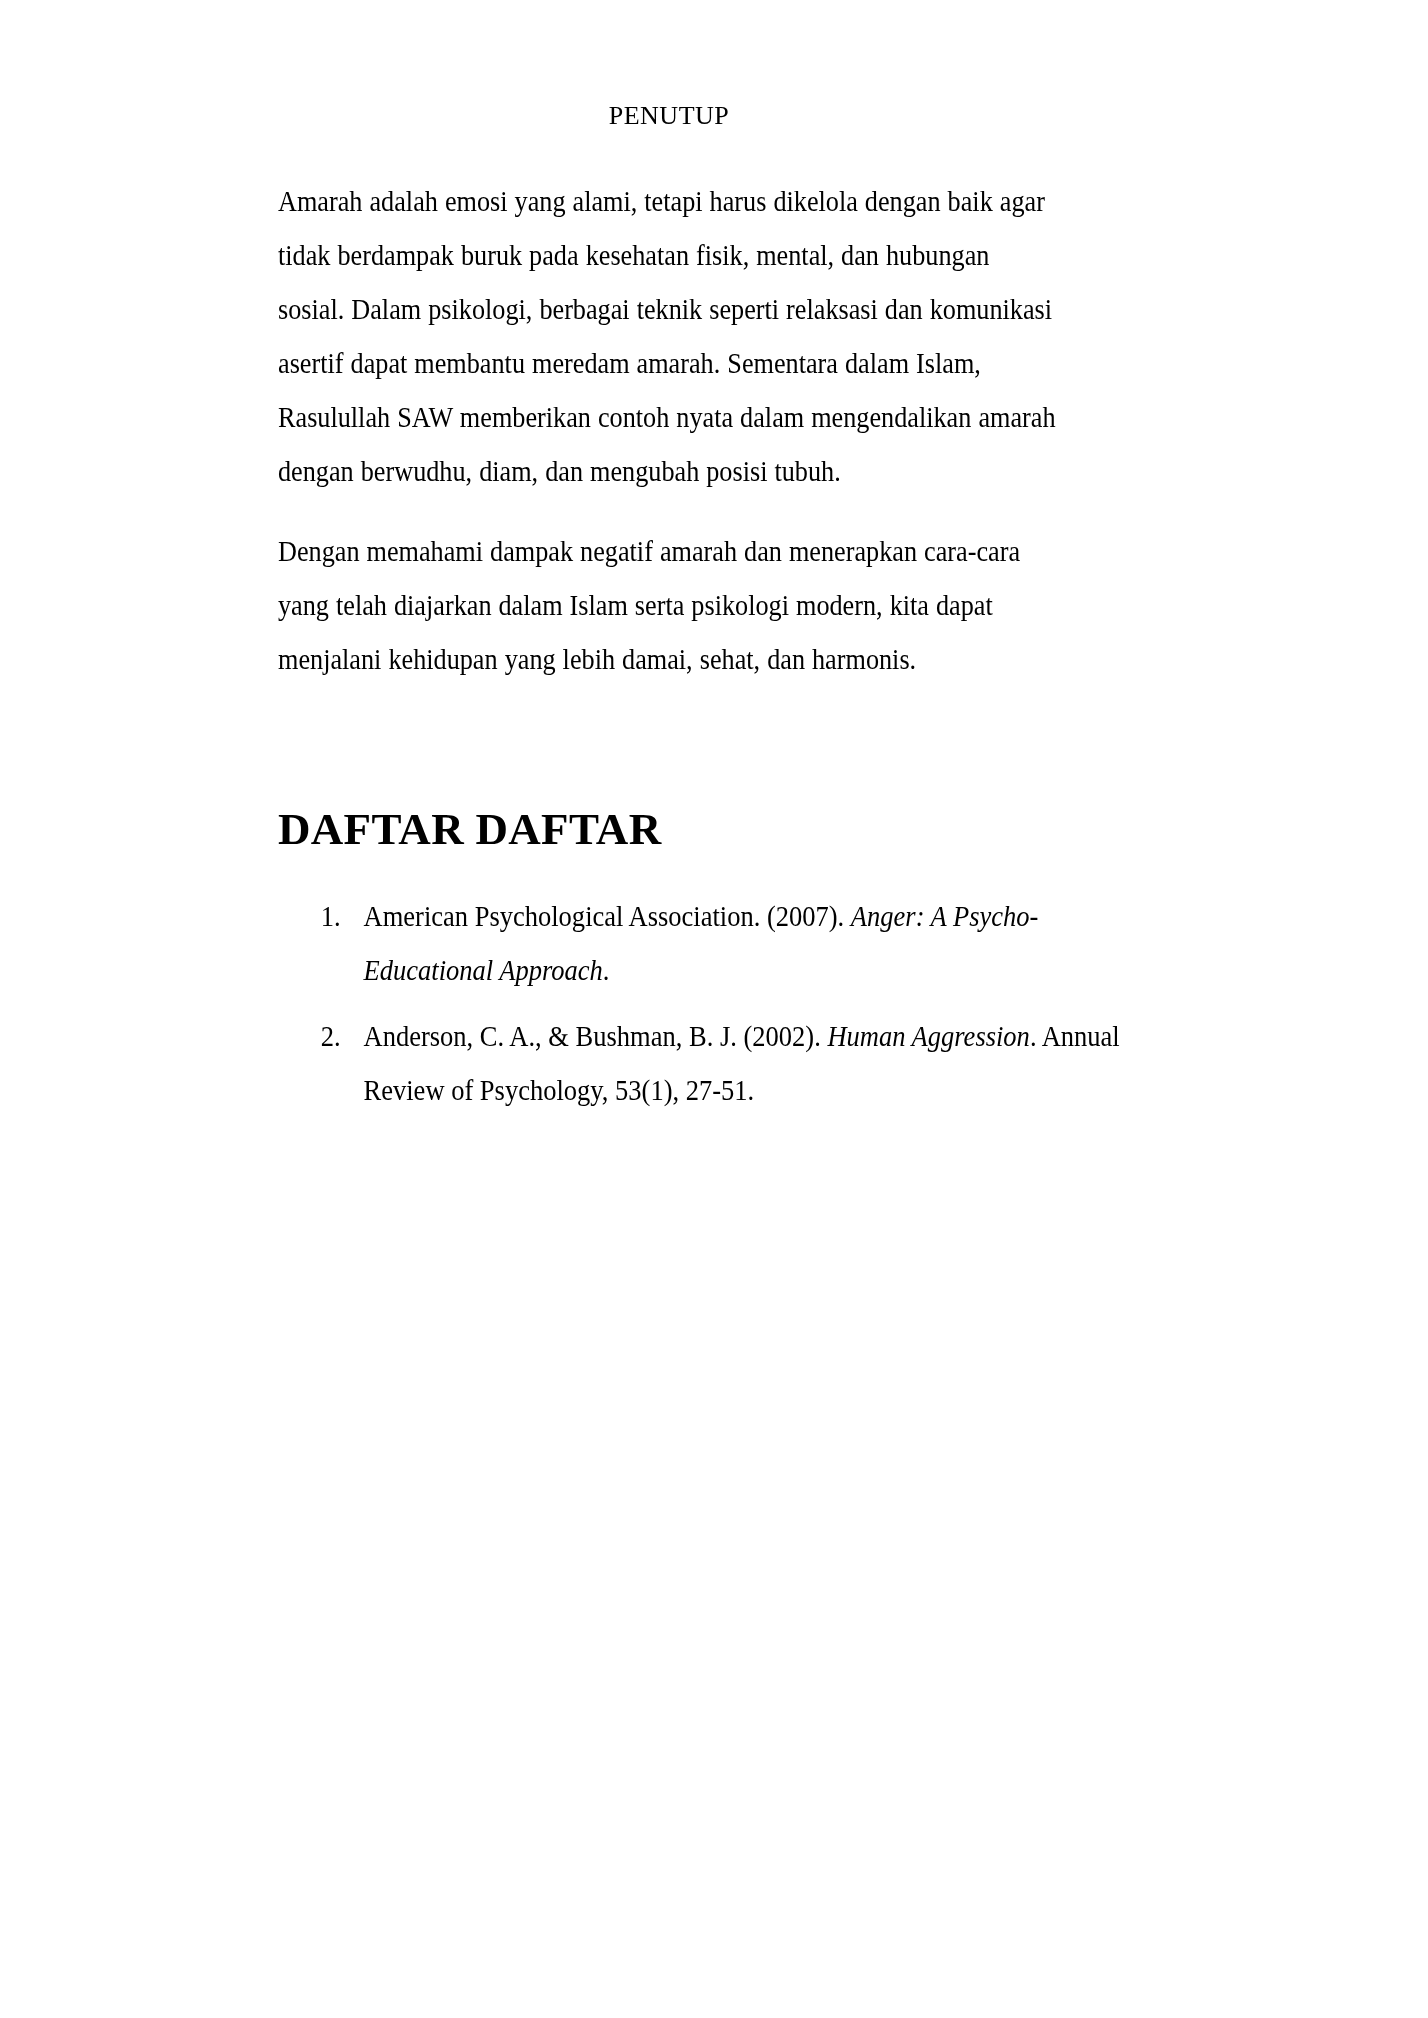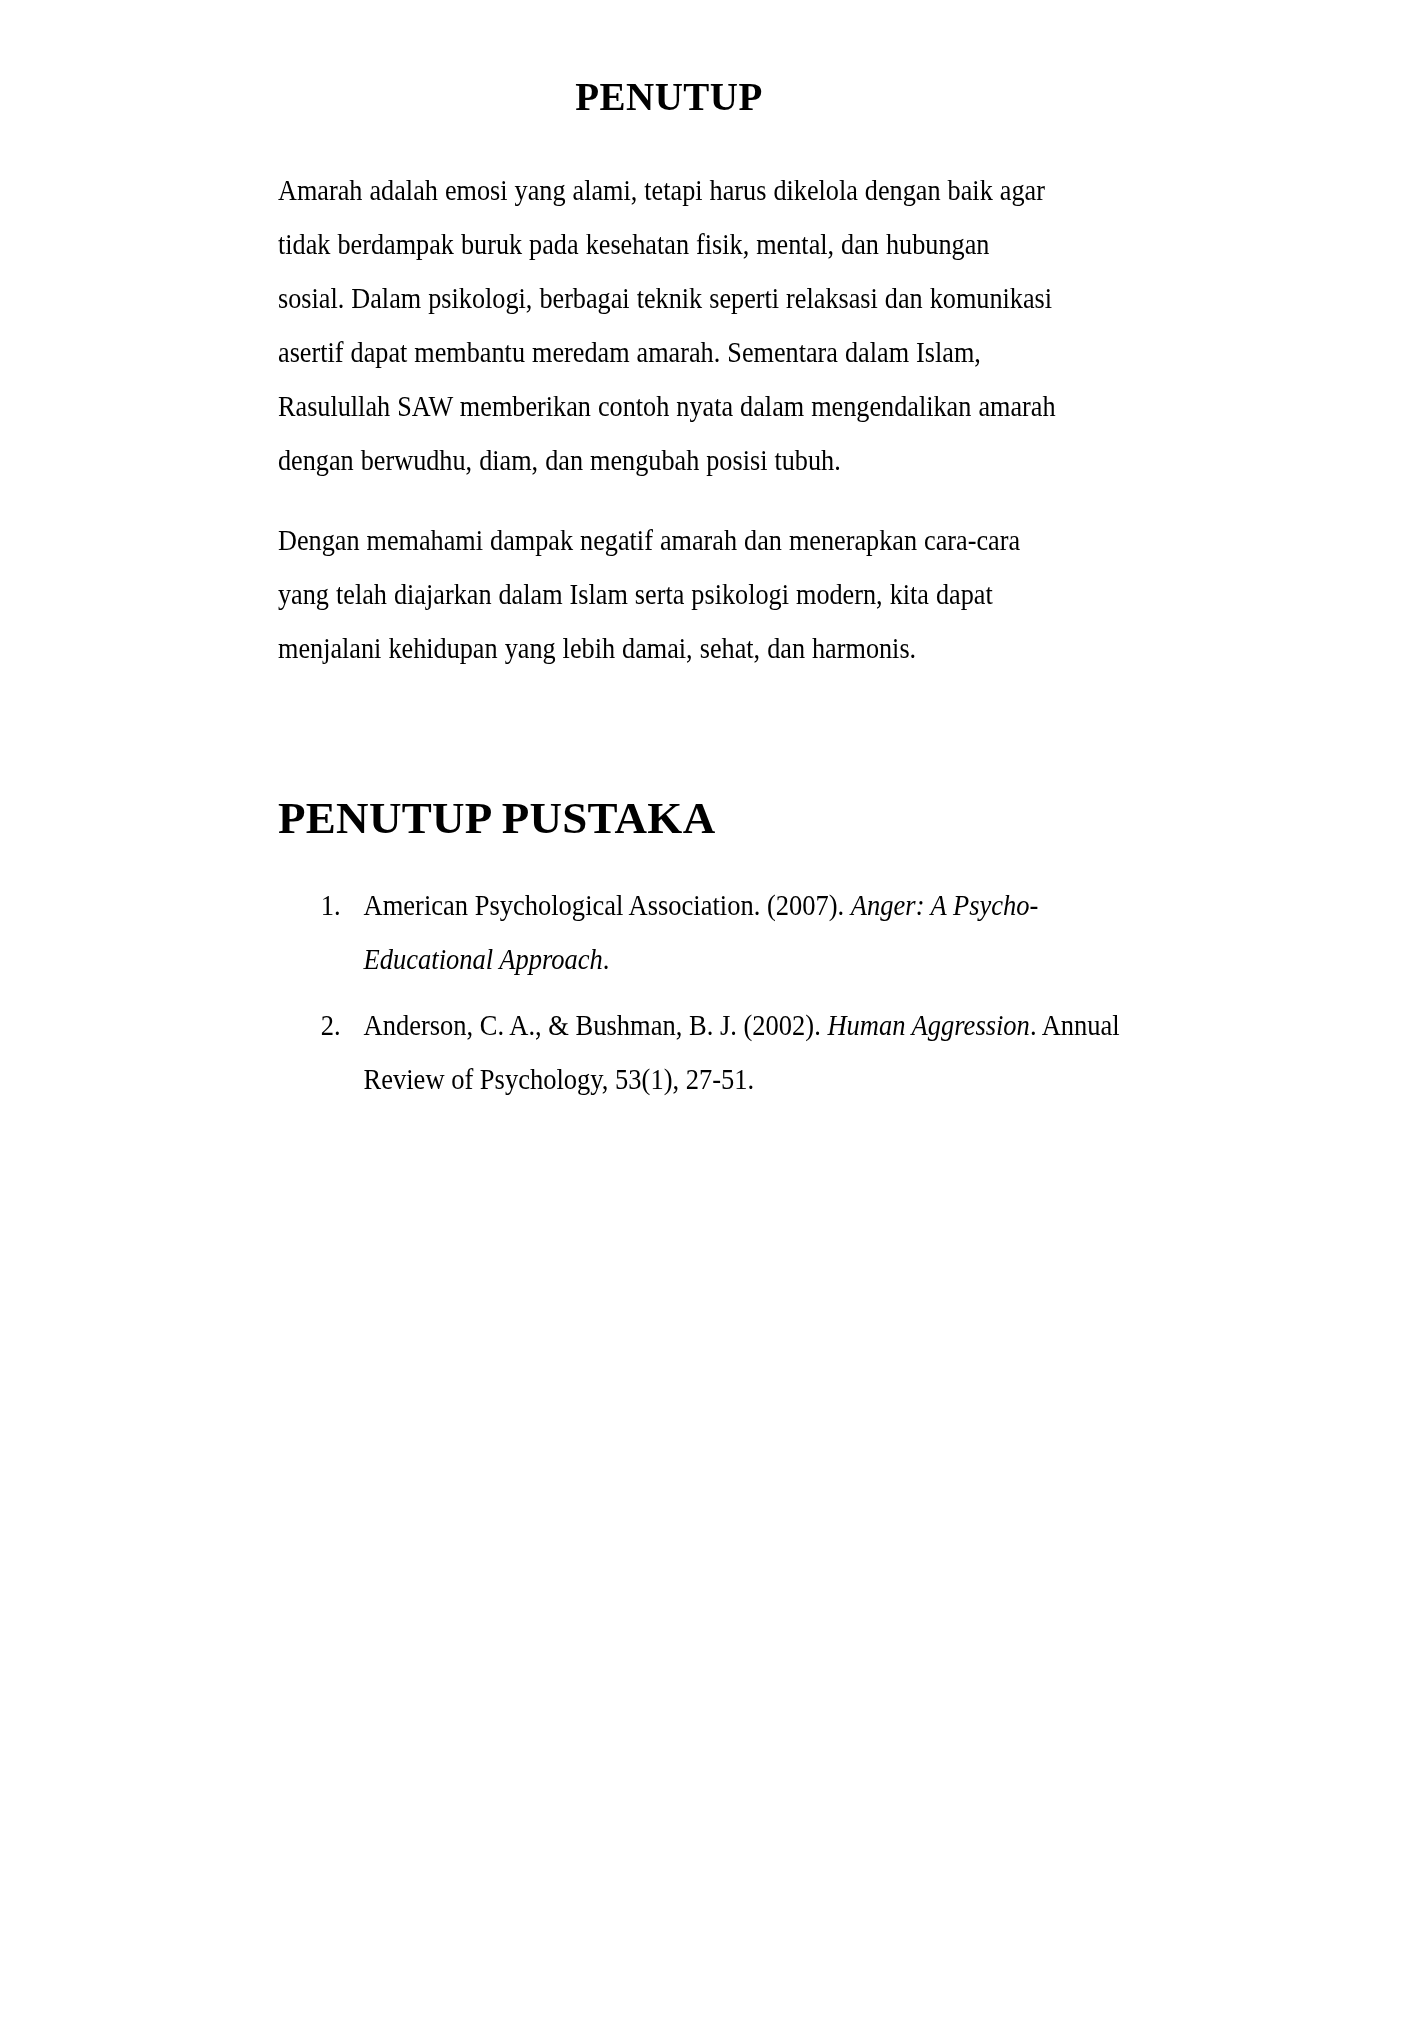--- a/index.html
+++ b/index.html
@@ -25,27 +25,27 @@
   
   .content {
     position: absolute;
     left: 278px;
     top: 0;
     width: 782px;
   }
 
   .h-penutup {
     font-family: "Liberation Serif", "DejaVu Serif", serif;
-    font-weight: bold;
-    font-size: 39px;
+    font-weight: normal;
+    font-size: 26px;
     line-height: 1.15;
     text-align: center;
     letter-spacing: 0.5px;
     margin: 0;
-    padding-top: 75px;
+    padding-top: 101px;
   }
 
   .body-par {
     font-family: "Liberation Serif", "DejaVu Serif", serif;
     font-size: 28.5px;
     line-height: 54px;
     text-align: left;
     margin: 0;
     transform: scaleX(0.92);
     transform-origin: left top;
@@ -101,21 +101,21 @@
 
 <div class="page">
   <div class="content">
 
     <h1 class="h-penutup">PENUTUP</h1>
 
     <p class="body-par" id="par1">Amarah adalah emosi yang alami, tetapi harus dikelola dengan baik agar tidak berdampak buruk pada kesehatan fisik, mental, dan hubungan sosial. Dalam psikologi, berbagai teknik seperti relaksasi dan komunikasi asertif dapat membantu meredam amarah. Sementara dalam Islam, Rasulullah SAW memberikan contoh nyata dalam mengendalikan amarah dengan berwudhu, diam, dan mengubah posisi tubuh.</p>
 
     <p class="body-par" id="par2">Dengan memahami dampak negatif amarah dan menerapkan cara-cara yang telah diajarkan dalam Islam serta psikologi modern, kita dapat menjalani kehidupan yang lebih damai, sehat, dan harmonis.</p>
 
-    <h2 class="h-daftar">PENUTUP PUSTAKA</h2>
+    <h2 class="h-daftar">DAFTAR DAFTAR</h2>
 
     <ol class="refs" id="ref-list">
         <li><span class="num">1.</span><span class="seg">American Psychological Association. (2007). </span><span class="seg it">Anger: A Psycho-Educational Approach</span><span class="seg">.</span></li>
         <li><span class="num">2.</span><span class="seg">Anderson, C. A., &amp; Bushman, B. J. (2002). </span><span class="seg it">Human Aggression</span><span class="seg">. Annual Review of Psychology, 53(1), 27-51.</span></li>
       </ol>
 
   </div>
 </div>
 
 </body></html>

